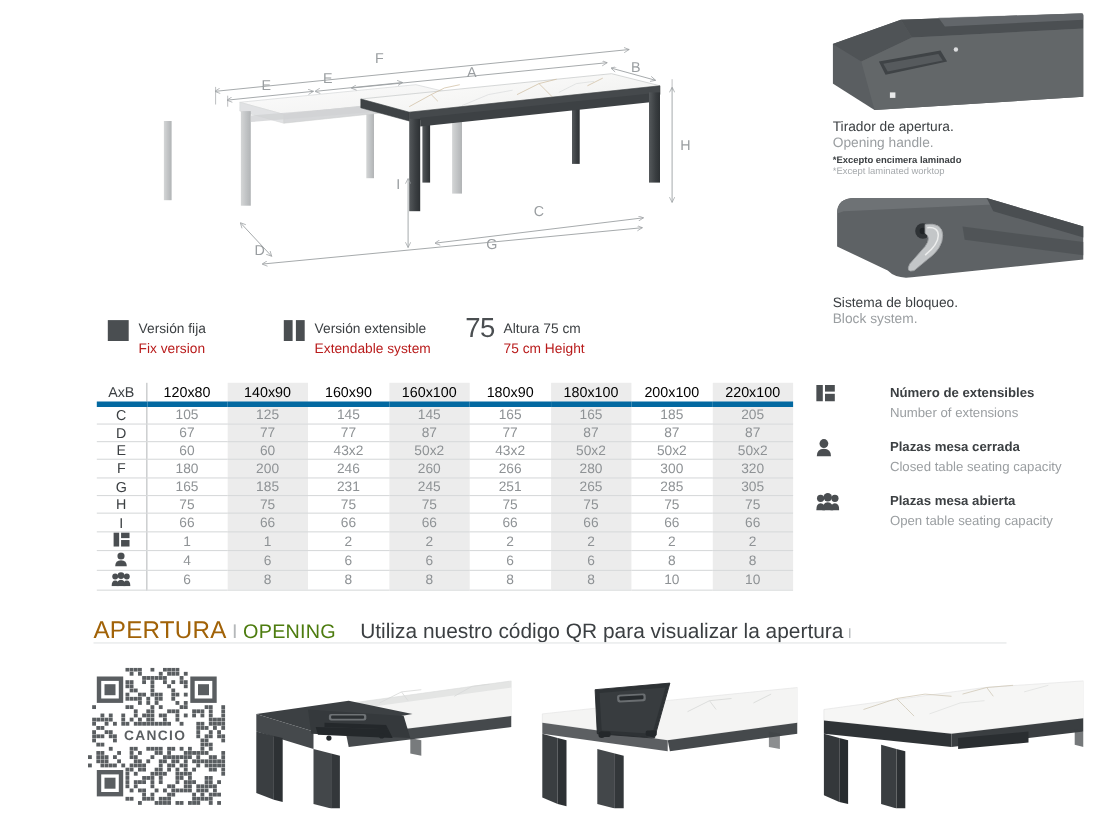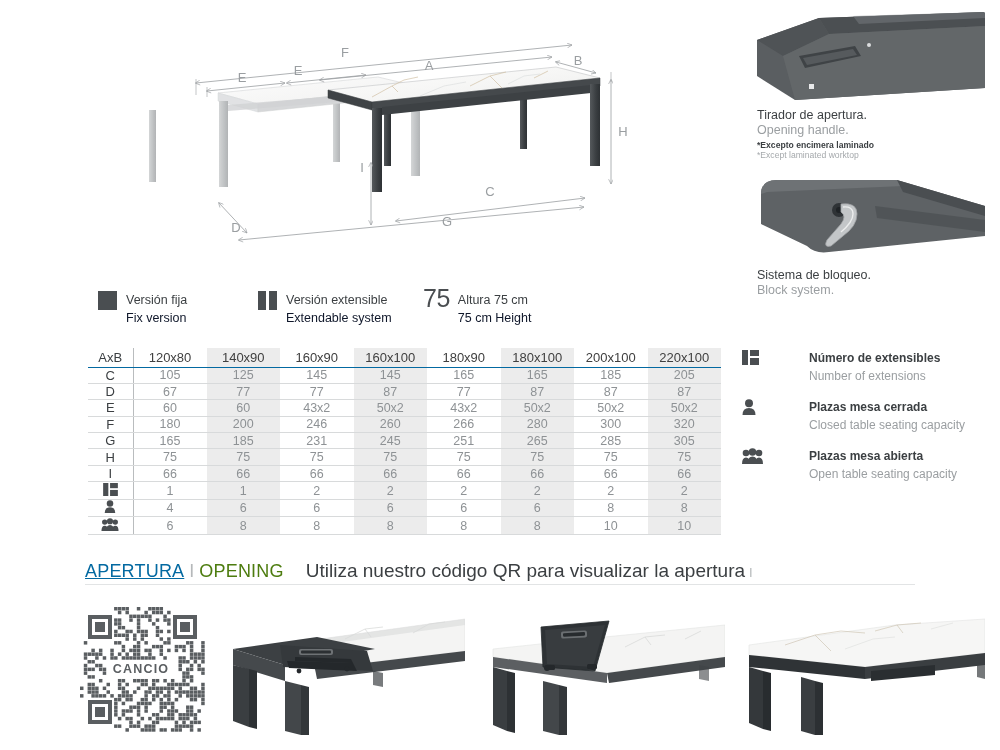--- a/index.html
+++ b/index.html
@@ -29,49 +29,49 @@
 
   
   #version-legend { position: absolute; left: 98px; top: 290px; width: 560px; height: 40px; }
   .vl-item { position: absolute; display: flex; align-items: flex-start; }
   .vl-swatch { width: 19px; height: 19px; background: #4a4e51; margin-right: 9px; margin-top: 1px; flex: none; }
   .vl-swatch-split { width: 19px; height: 19px; margin-right: 9px; margin-top: 1px; flex: none;
                      display: flex; justify-content: space-between; }
   .vl-swatch-split i { display: block; width: 8px; height: 19px; background: #4a4e51; }
   .vl-num { font-size: 25px; color: #4a4e51; margin-right: 8px; line-height: 22px; letter-spacing: -0.5px; }
   .vl-text-es { font-size: 12.5px; color: #3b3f42; line-height: 14.5px; white-space: nowrap; }
-  .vl-text-en { font-size: 12.5px; color: #0f172a; line-height: 14.5px; white-space: nowrap; }
+  .vl-text-en { font-size: 12.5px; color: #b91c1c; line-height: 14.5px; white-space: nowrap; }
 
   
   #spec-table { position: absolute; left: 88px; top: 348px; width: 633px; }
   table.spec { border-collapse: collapse; width: 633px; table-layout: fixed; }
   table.spec td, table.spec th {
     height: 16.4px; text-align: center; vertical-align: middle;
     font-size: 12.5px; font-weight: normal; color: #8e9295;
     border-bottom: 1px solid #d8dadb; padding: 0;
   }
-  table.spec th { color: #404040; font-size: 13px; }
-  table.spec tr.head th { border-bottom: 1px solid #0369a1; height: 19px; }
+  table.spec th { color: #000000; font-size: 13px; }
+  table.spec tr.head th { border-bottom: 5px solid #0369a1; height: 19px; }
   .rowlabel { width: 45px; color: #3b3f42 !important; font-size: 12.5px;
               border-right: 1px solid #b9bcbe; background: #fff !important; }
   .rowlabel-head { background: #fff !important; }
   .shaded { background: #ececec; }
   .ricon { display: inline-block; vertical-align: middle; }
 
   
   #table-legend { position: absolute; left: 742px; top: 348px; width: 250px; }
   .tl-item { display: flex; align-items: flex-start; margin-bottom: 13px; gap: 45px; }
   .tl-ico { width: 22px; flex: none; padding-top: 2px; }
   .tl-es { font-size: 12px; color: #3b3f42; line-height: 14px; font-weight: bold; }
   .tl-en { font-size: 12px; color: #9a9ea1; line-height: 14px; }
 
   
   #opening-header { position: absolute; left: 85px; top: 560px; width: 830px;
                     display: flex; align-items: baseline; }
-  #opening-header .oh-es { font-size: 18px; color: #0369a1; letter-spacing: 0.2px; text-decoration: underline; }
+  #opening-header .oh-es { font-size: 22px; color: #a16207; letter-spacing: 0.2px; }
   #opening-header .oh-sep { font-size: 18px; color: #b5b8ba; margin: 0 5px; }
   #opening-header .oh-en { font-size: 18px; color: #4d7c0f; letter-spacing: 0.2px; }
   #opening-header .oh-sub-es { font-size: 19px; color: #3b3f42; margin-left: 22px; }
   #opening-header .oh-sub-sep { font-size: 13px; color: #b5b8ba; margin: 0 4px; }
   #opening-header .oh-sub-en { font-size: 13px; color: #b5b8ba; }
   #opening-rule { position: absolute; left: 85px; top: 584px; width: 830px; height: 1px; background: #e2e4e5; }
 
   #qr-code { position: absolute; left: 80px; top: 607px; width: 125px; height: 125px; }
   .step-photo { position: absolute; top: 605px; width: 240px; height: 130px; overflow: hidden; }
   #step-photo-1 { left: 225px; }

